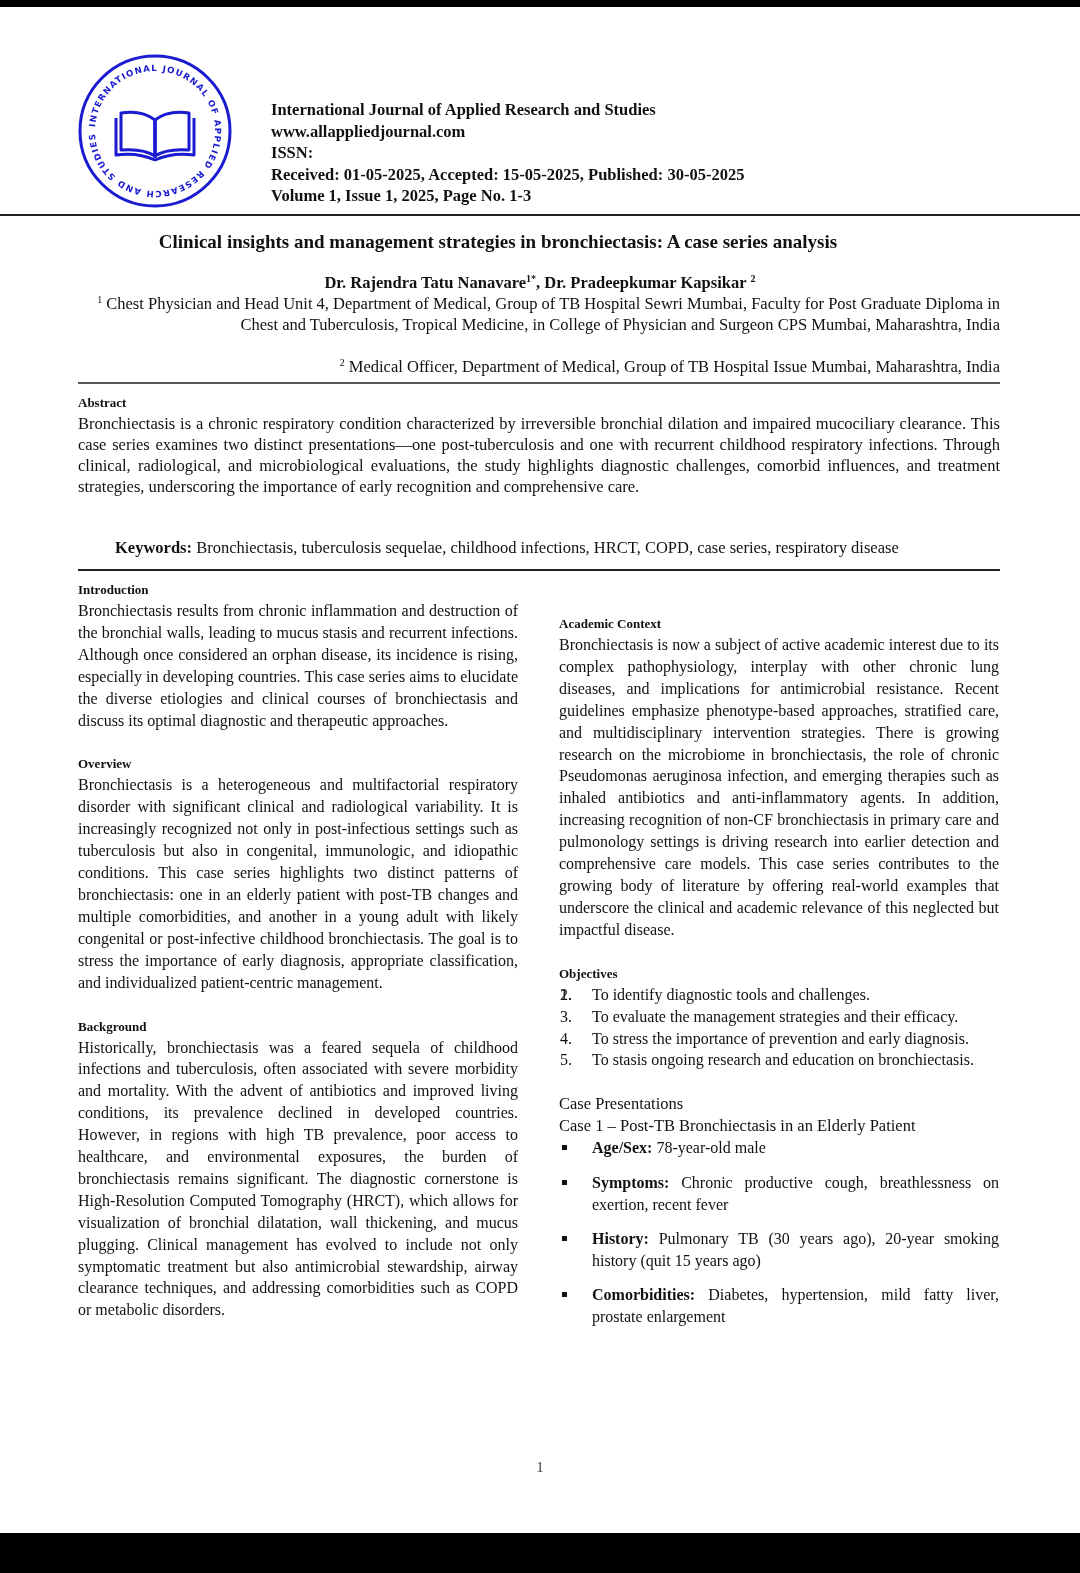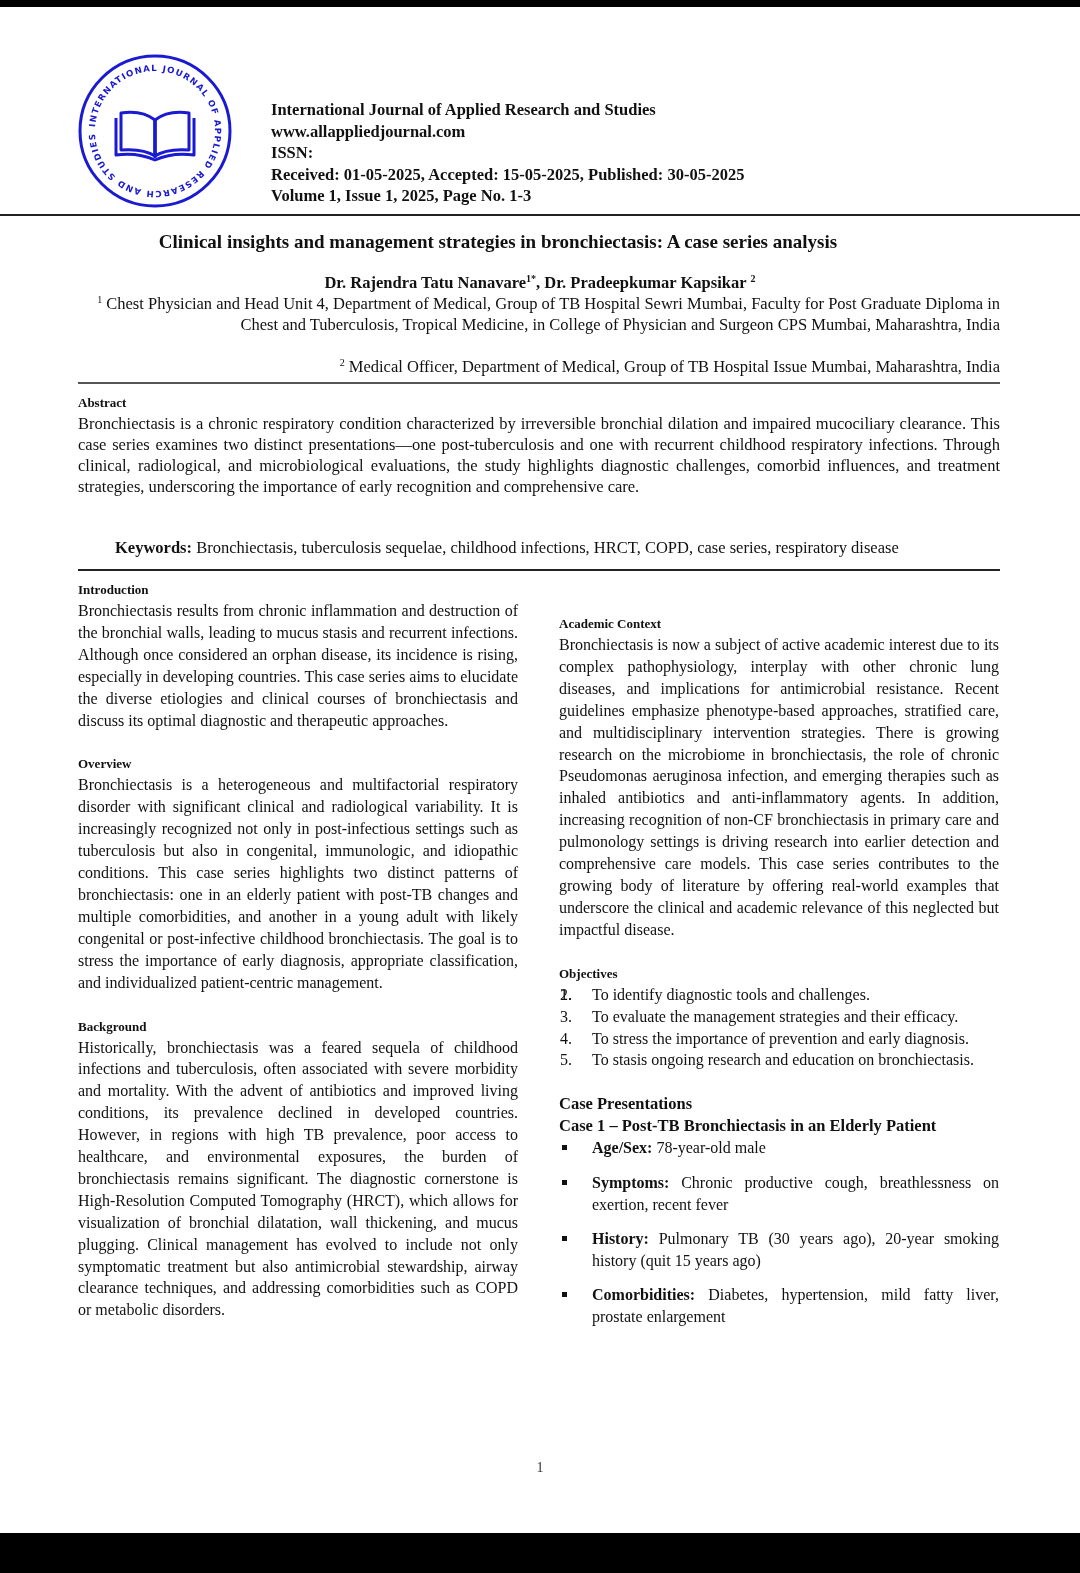--- a/index.html
+++ b/index.html
@@ -37,21 +37,21 @@
   .col { position: absolute; width: 440px; font-size: 16px; line-height: 21.9px; }
   .col-left { left: 78px; top: 579px; }
   .col-right { left: 559px; top: 579px; margin-top: 34px; }
   .section { margin-bottom: 22px; }
   .section p { text-align: justify; text-align-last: left; }
 
   ol.objectives { list-style: none; }
   ol.objectives li { position: relative; padding-left: 33px; text-align: justify; text-align-last: left; }
   ol.objectives li .num { position: absolute; left: 1px; top: 0; }
 
-  .case-heading { font-weight: bold; font-size: 16.5px; line-height: 22px; }
+  .case-heading { font-weight: normal; font-size: 16.5px; line-height: 22px; }
   ul.case-list { list-style: none; }
   ul.case-list li { position: relative; padding-left: 33px; text-align: justify; text-align-last: left; margin-bottom: 12.5px; }
   ul.case-list li .bullet { position: absolute; left: 3px; top: 8px; width: 5px; height: 5px; background: #111; }
   ul.case-list li b { font-weight: bold; }
 
   .page-number { position: absolute; left: 0; width: 1080px; top: 1460px; text-align: center; font-size: 14px; color: #333; }
 </style>
 </head>
 <body>
 

